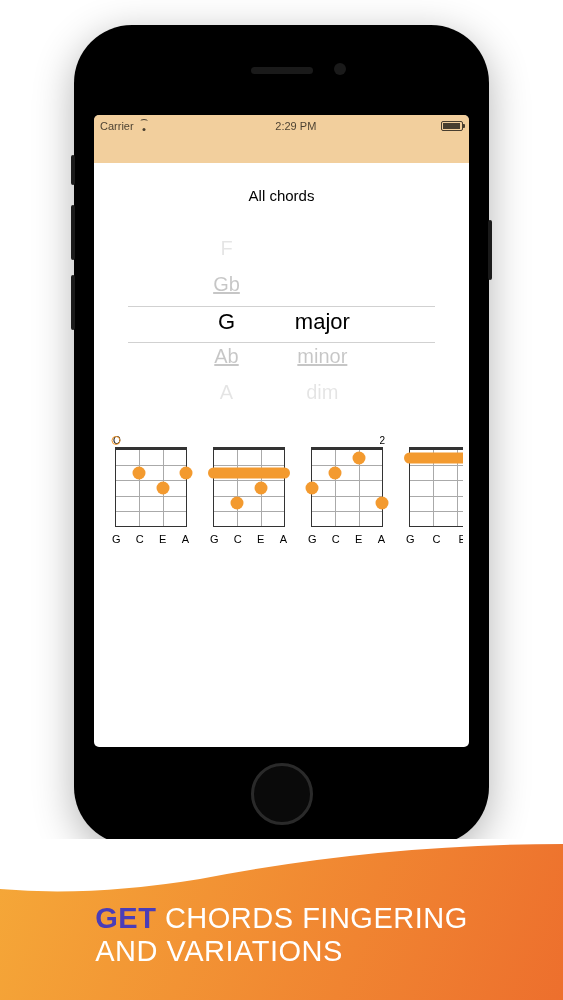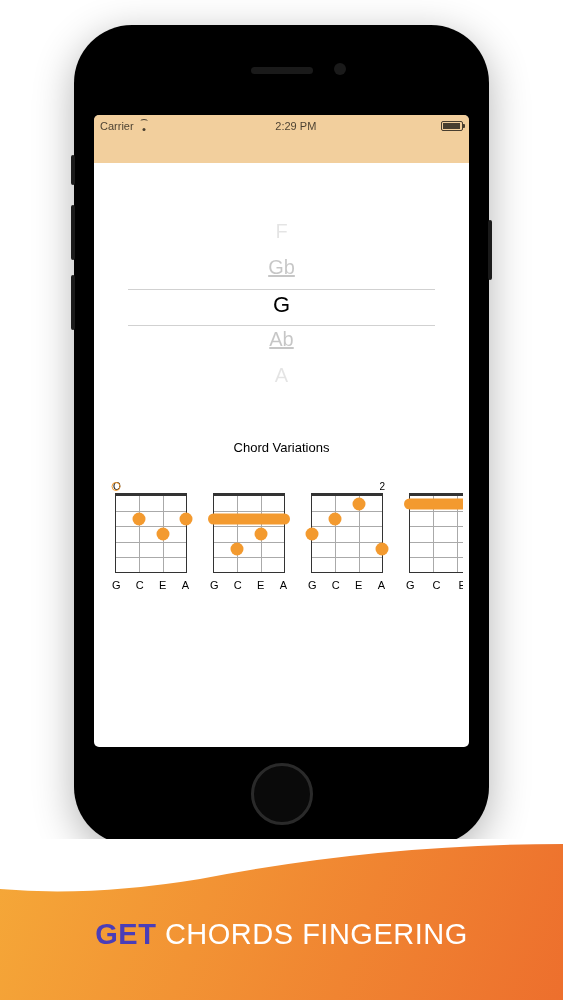--- a/index.html
+++ b/index.html
@@ -295,34 +295,41 @@
         <span class="wifi-icon"></span>
       </div>
       <span>2:29 PM</span>
       <div class="sb-right">
         <span class="battery-icon"></span>
       </div>
     </div>
     <div class="header-band"></div>
 
     <div class="card">
+      <div class="card-title">All chords</div>
 
       <div class="picker">
         <div class="picker-line pl1"></div>
         <div class="picker-line pl2"></div>
         <div class="picker-col">
           <div class="picker-item">F</div>
           <div class="picker-item near">Gb</div>
           <div class="picker-item sel">G</div>
           <div class="picker-item near">Ab</div>
           <div class="picker-item">A</div>
         </div>
+        <div class="picker-col">
+          <div class="picker-item"></div>
+          <div class="picker-item near"></div>
+          <div class="picker-item sel">major</div>
+          <div class="picker-item near">minor</div>
+          <div class="picker-item">dim</div>
+        </div>
       </div>
 
-      <div class="variations-title">Chord Variations</div>
 
       <div class="diagrams">
 
         <div class="diagram">
           <div class="fret-label">
             <span>O</span>
               <span></span>
           </div>
           <div class="grid">
             <div class="h" style="top:20%"></div>
@@ -420,14 +427,15 @@
 
   <div class="home-button"></div>
 </div>
 
 <div class="promo-banner">
   <svg class="promo-curve" viewBox="0 0 563 60" preserveAspectRatio="none">
     <path d="M0,0 L563,0 L563,5 Q380,5 200,40 Q90,58 0,50 Z" fill="#fff"></path>
   </svg>
   <div class="promo-text">
     <span class="accent">GET</span><span> CHORDS FINGERING</span><br>
+    <span>AND VARIATIONS</span>
   </div>
 </div>
 
 </body></html>

